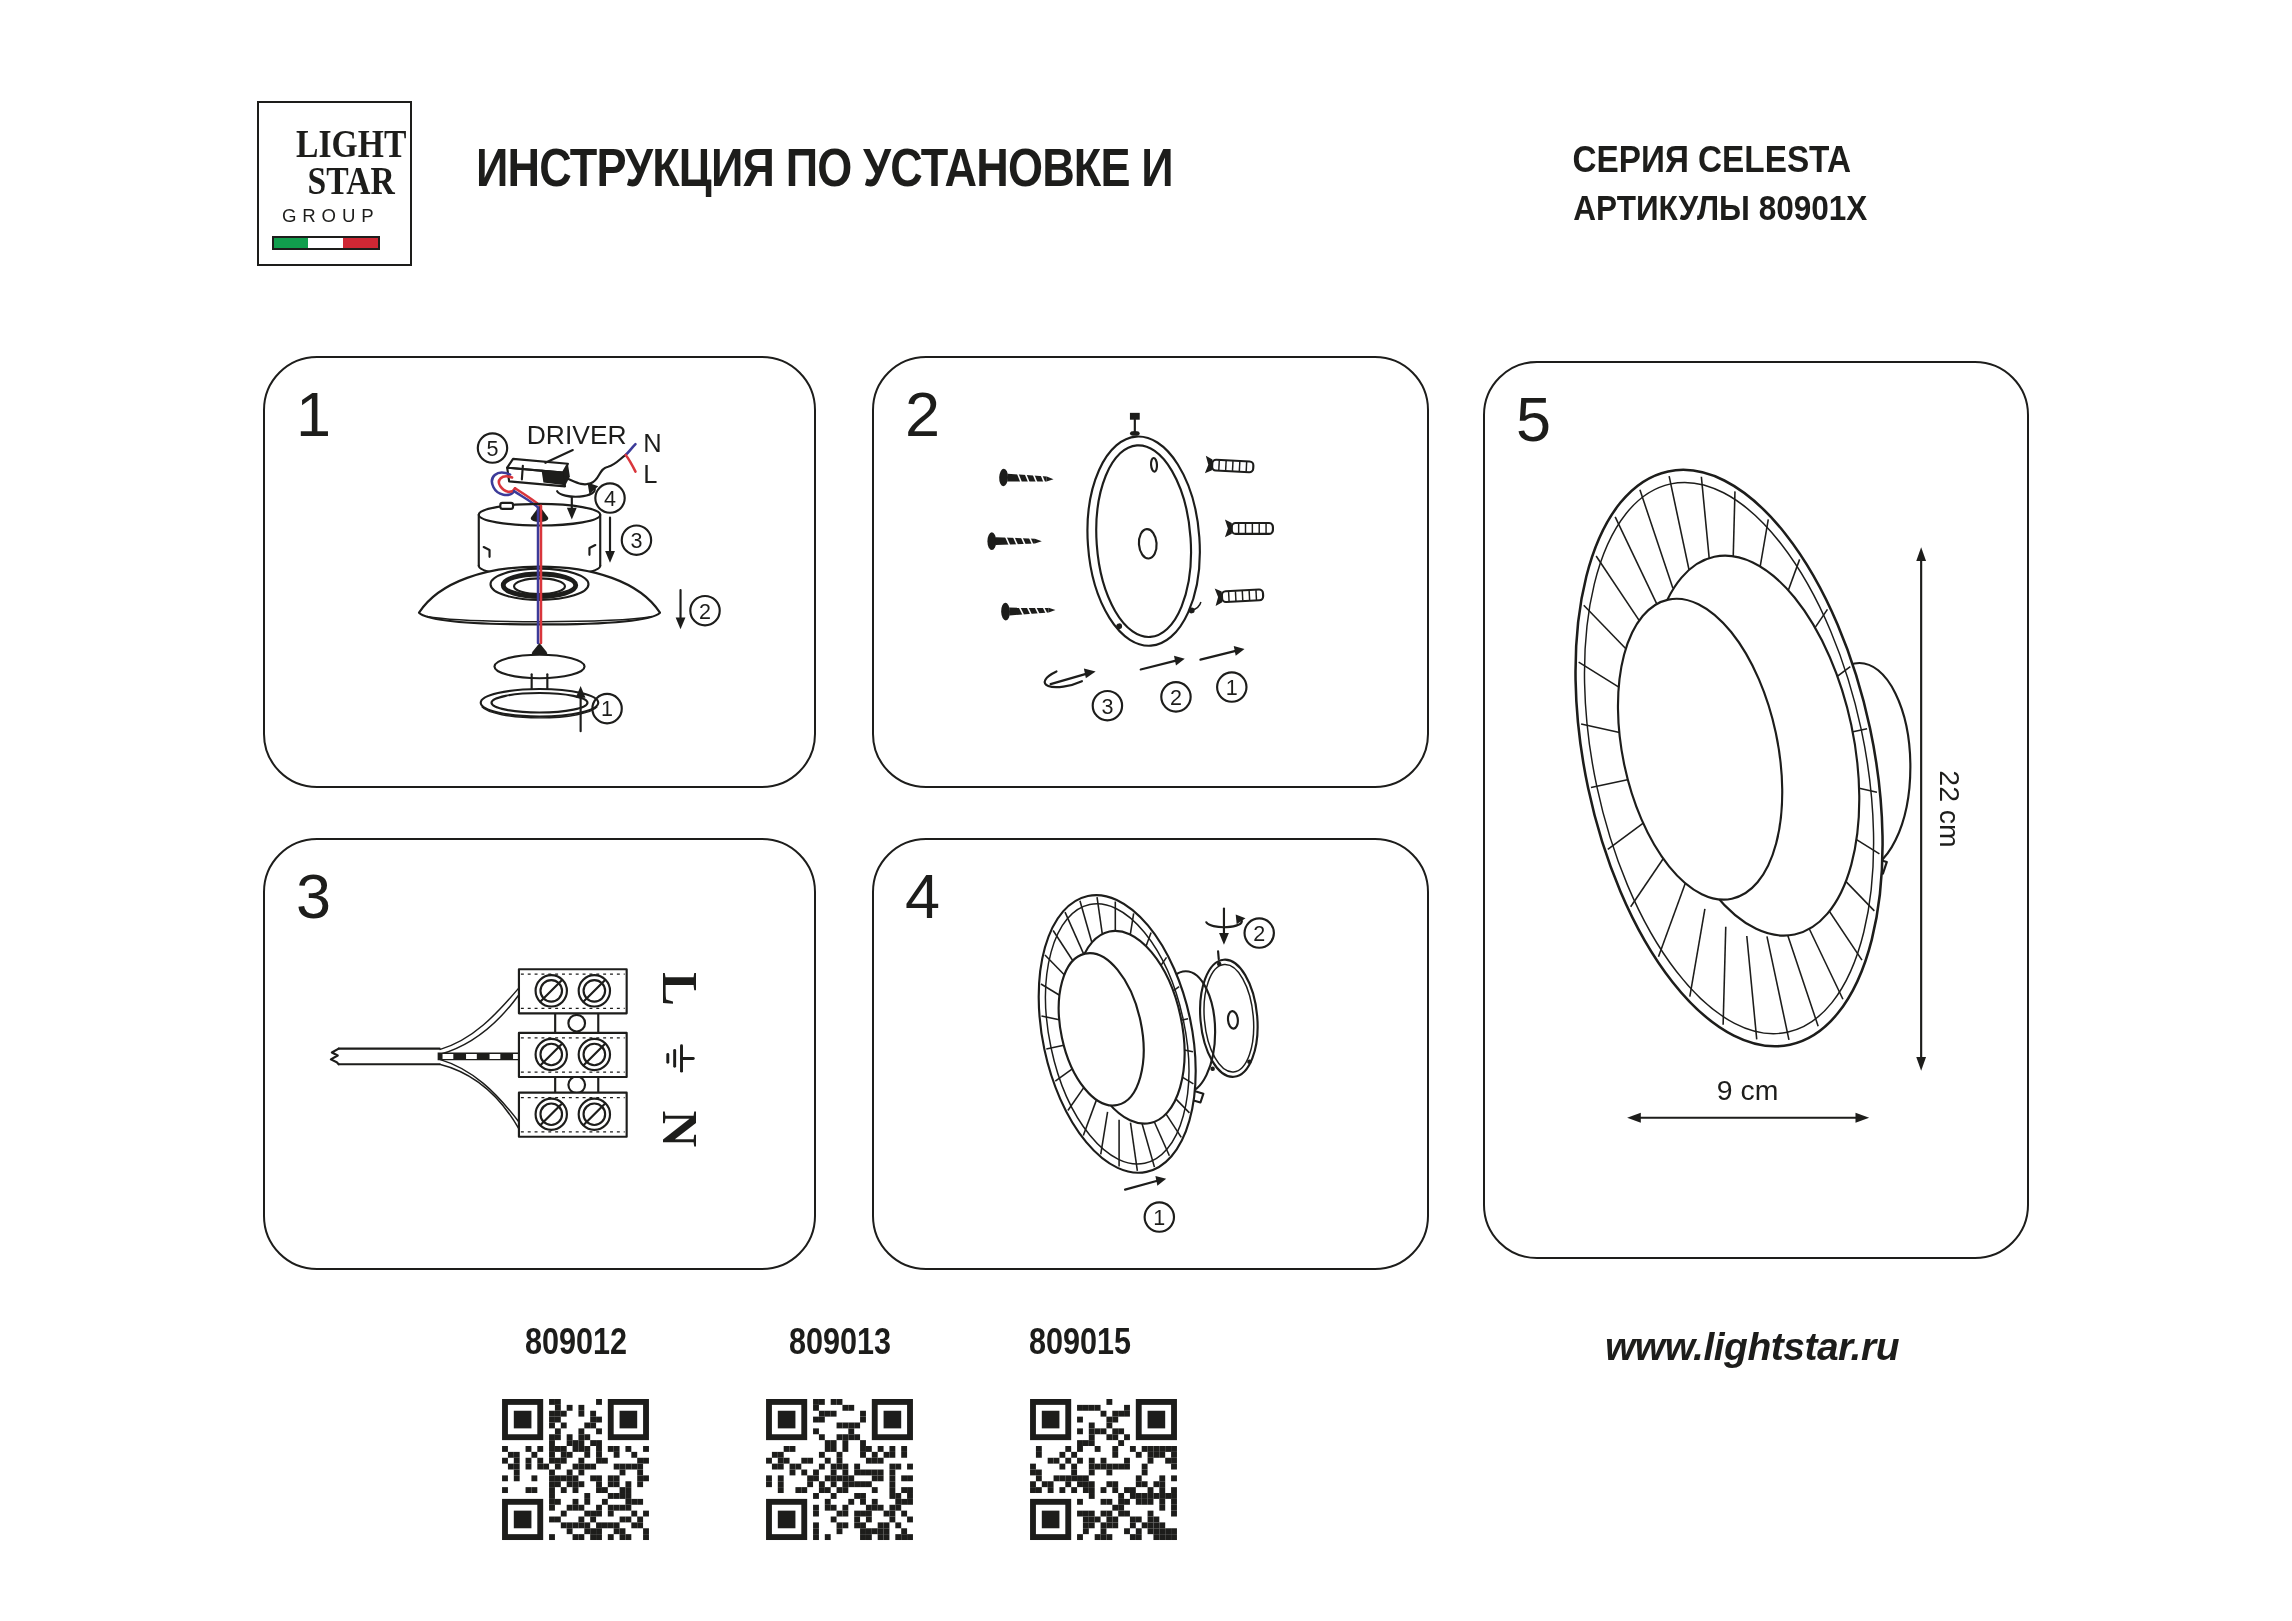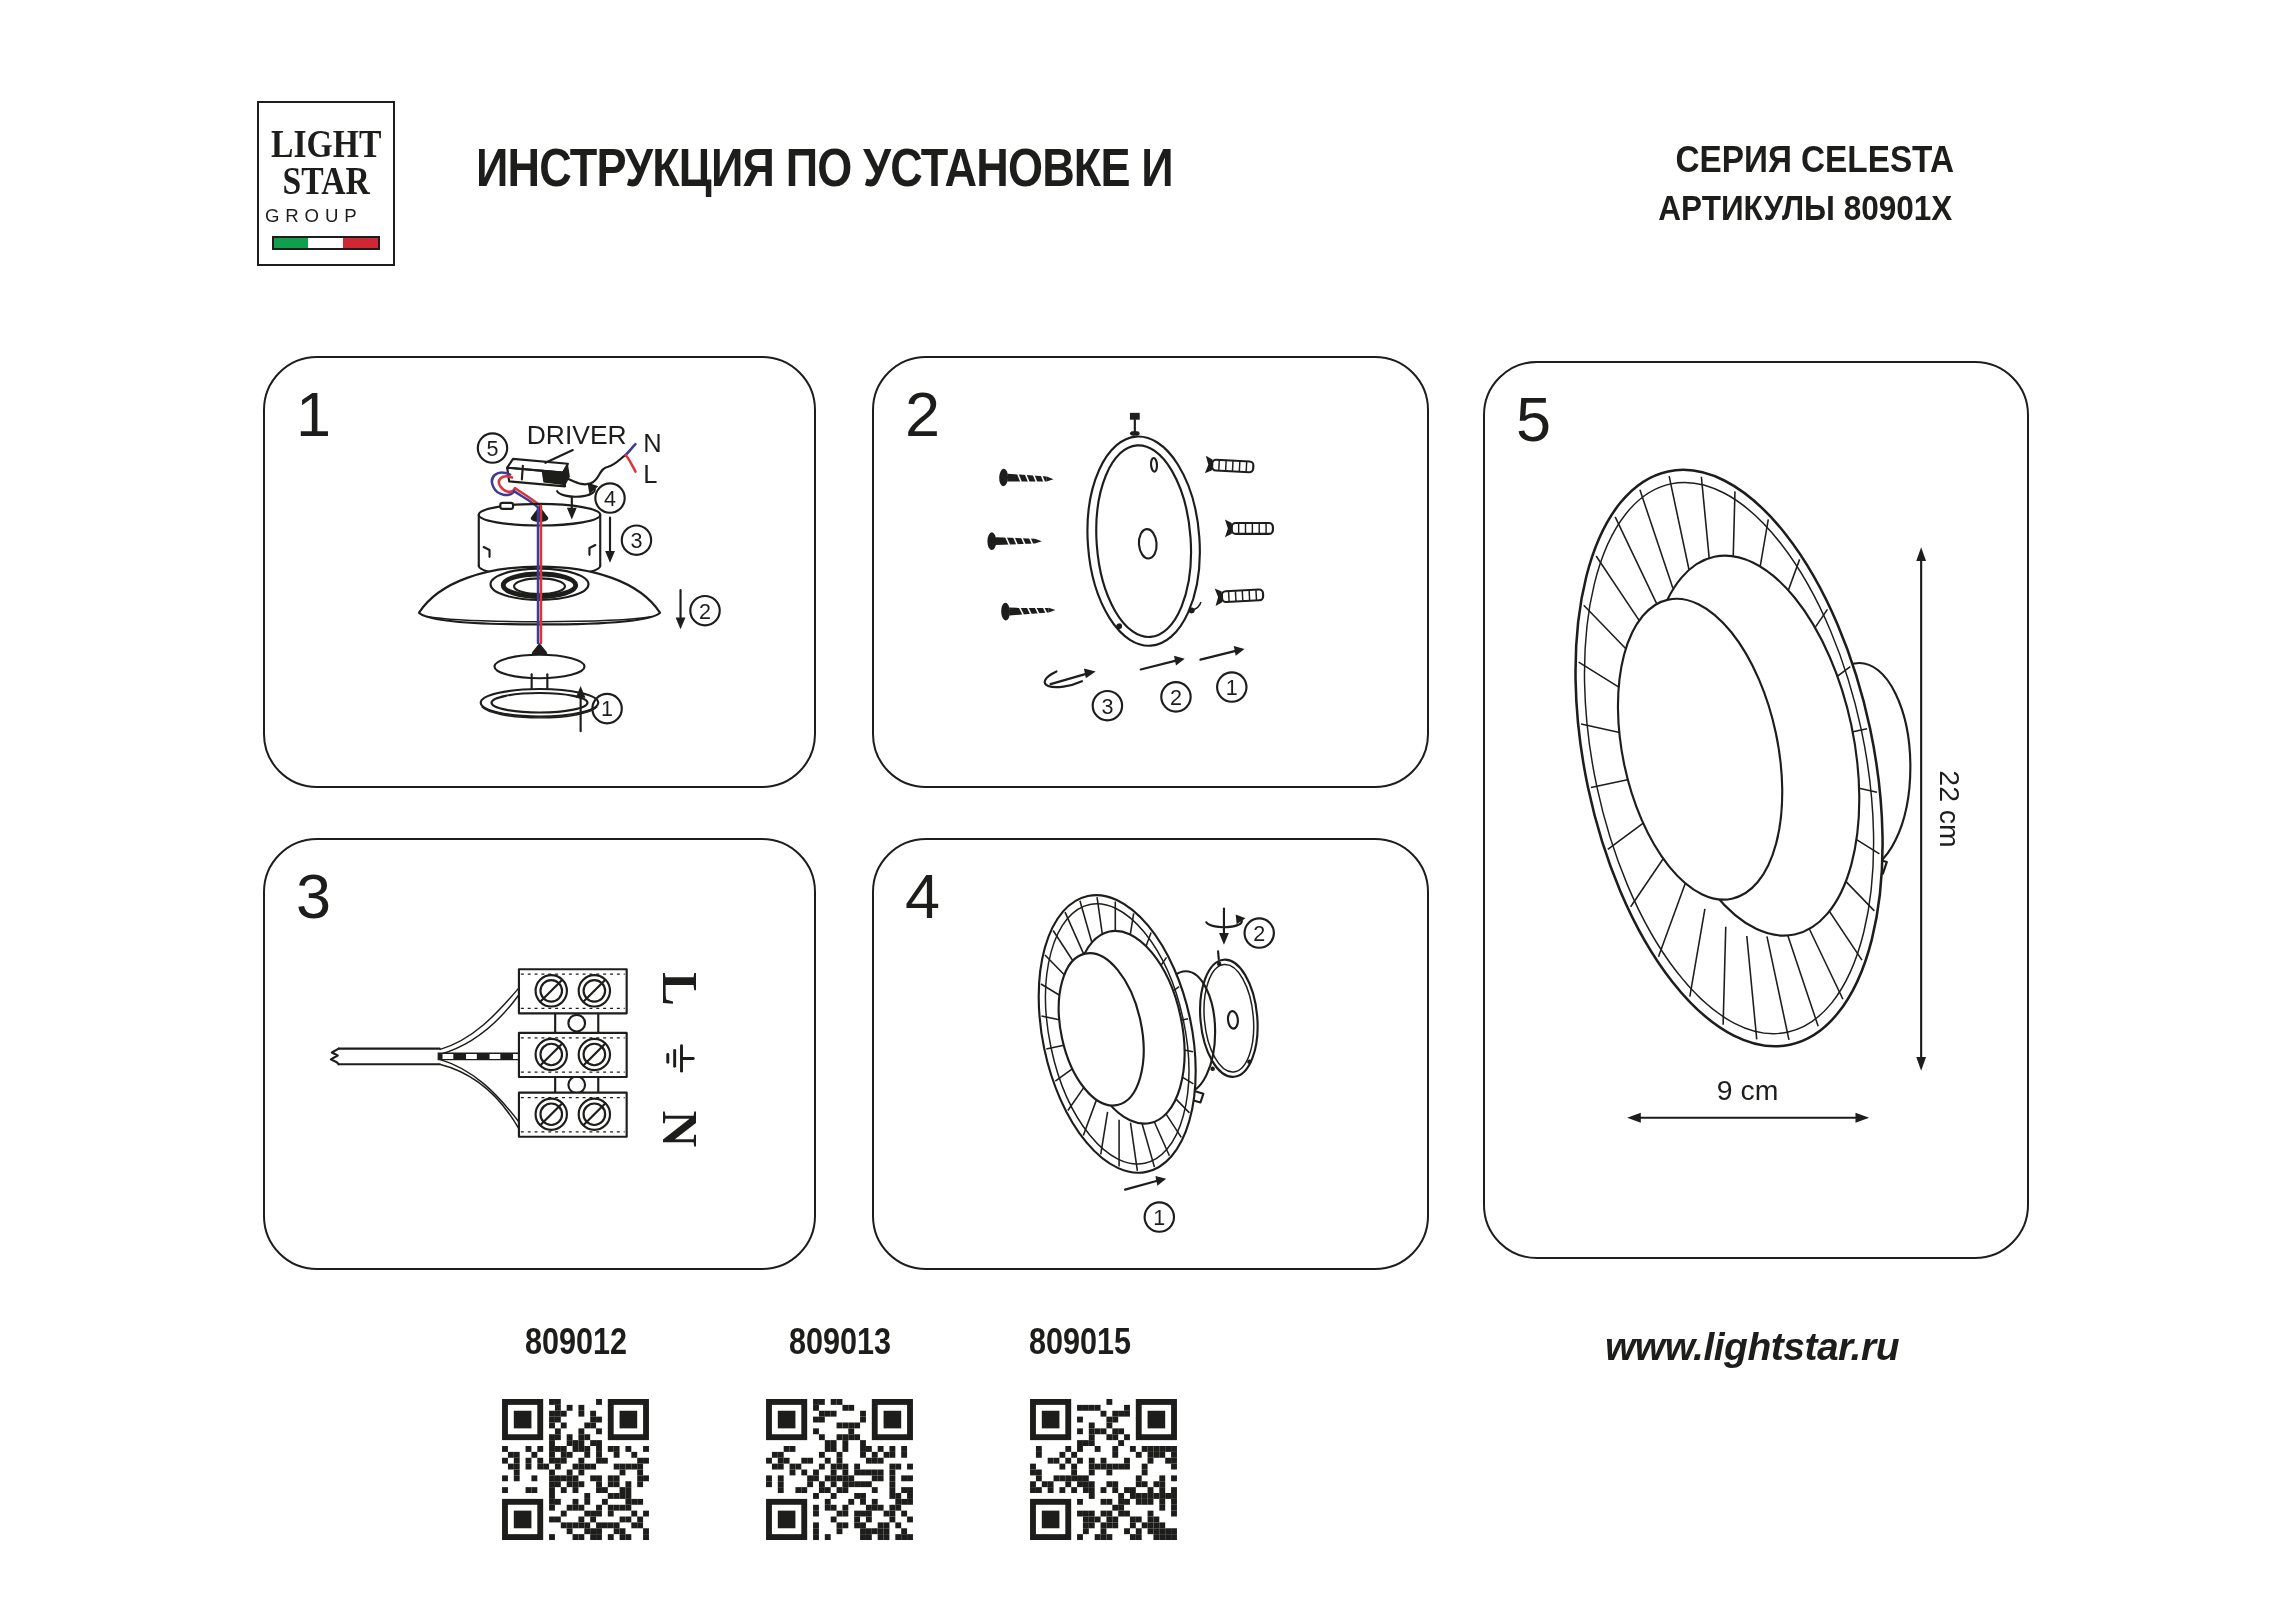--- a/index.html
+++ b/index.html
@@ -1,31 +1,31 @@
 <!DOCTYPE html>
 <html><head>
 <meta charset="utf-8">
 <style>
   html,body{margin:0;padding:0;background:#e8e8e8;}
   #page{position:relative;width:2293px;height:1621px;background:#ffffff;
         font-family:"Liberation Sans",sans-serif;color:#1d1d1b;overflow:hidden;}
   .abs{position:absolute;}
   
-  #logo-box{left:257px;top:101px;width:134px;height:161px;border:2px solid #1d1d1b;}
+  #logo-box{left:257px;top:101px;width:134px;height:161px;border:2px solid #1d1d1b;padding-left:17px;}
   .logo-word{position:absolute;width:100%;text-align:center;font-family:"Liberation Serif",serif;
              font-weight:bold;font-size:41px;line-height:37px;}
   .logo-word span{display:inline-block;transform:scaleX(.82);transform-origin:center;}
   #logo-group{position:absolute;top:102px;width:100%;text-align:left;font-size:18.6px;
               letter-spacing:5.9px;text-indent:5.9px;}
   #logo-flag{position:absolute;left:12.7px;top:133px;width:104px;height:9.8px;border:2px solid #1d1d1b;
              display:flex;}
   #logo-flag i{flex:1;}
   .title-line{white-space:nowrap;font-weight:bold;font-size:53px;line-height:61px;letter-spacing:-1px;}
   .title-line span{display:inline-block;transform:scaleX(.85);transform-origin:left center;}
-  .hdr-right{width:412px;text-align:right;font-weight:bold;white-space:nowrap;}
+  .hdr-right{width:412px;text-align:left;font-weight:bold;white-space:nowrap;}
   .hdr-right span{display:inline-block;transform:scaleX(.9);transform-origin:center;}
   
   .panel{position:absolute;border:2.9px solid #1d1d1b;border-radius:54px;background:#fff;}
   .panel-num{position:absolute;left:31px;top:19.6px;font-size:63px;font-weight:400;}
   .panel svg{position:absolute;left:0;top:0;overflow:visible;}
   
   .ink{stroke:#1d1d1b;fill:none;stroke-width:2.2;stroke-linecap:round;stroke-linejoin:round;}
   .thin{stroke:#1d1d1b;fill:none;stroke-width:1.5;}
   .fil{fill:#1d1d1b;stroke:none;}
   .wfill{fill:#ffffff;}

